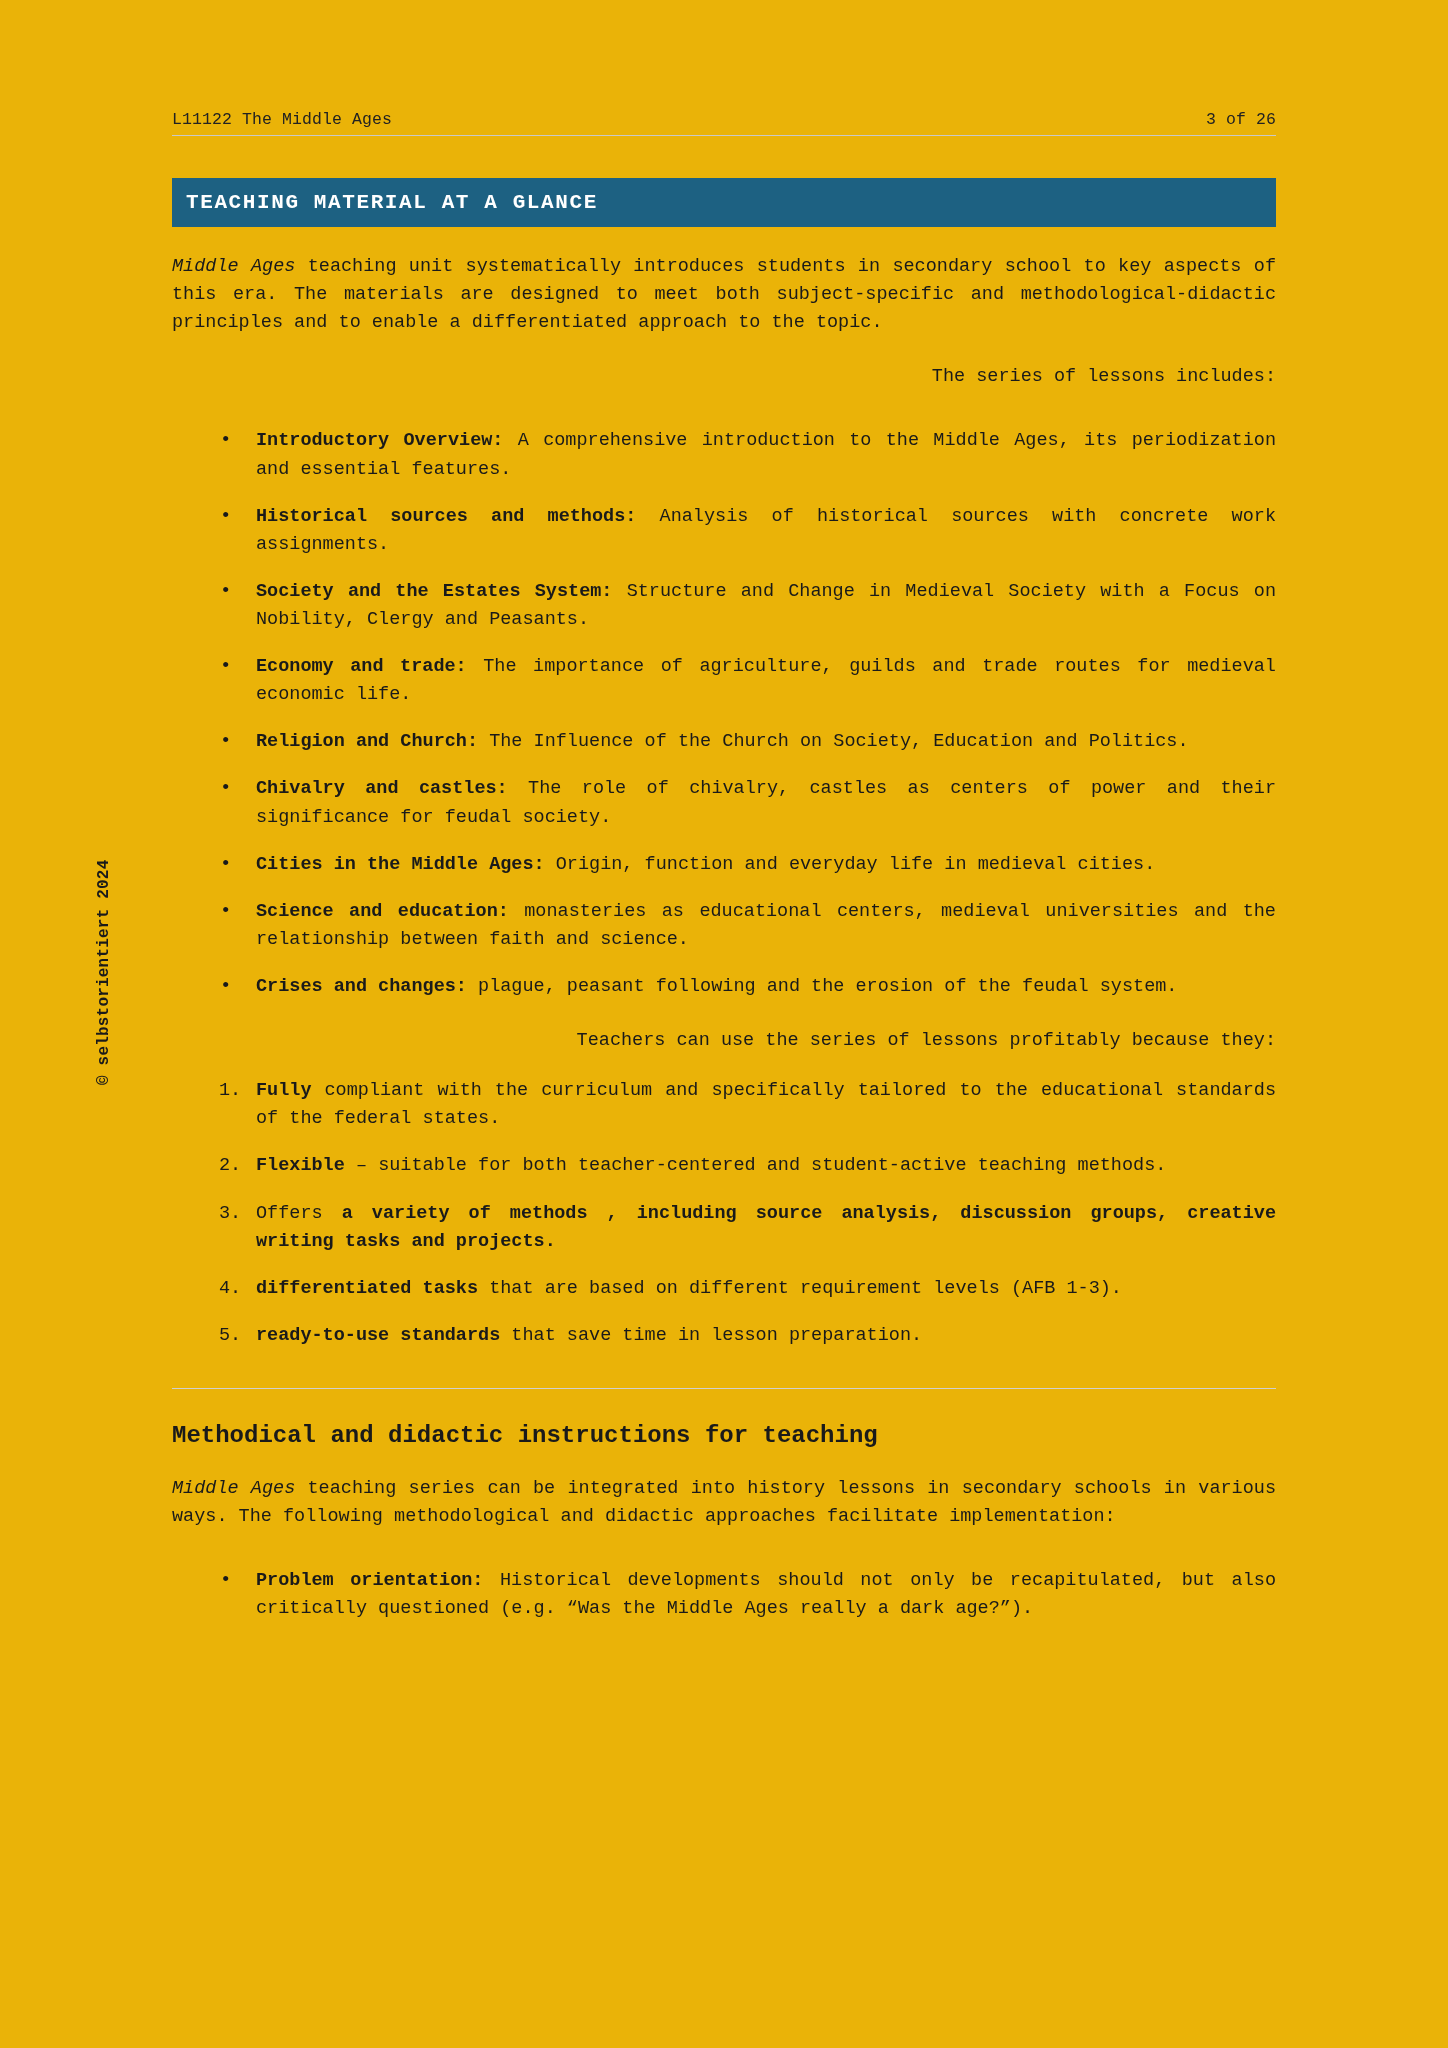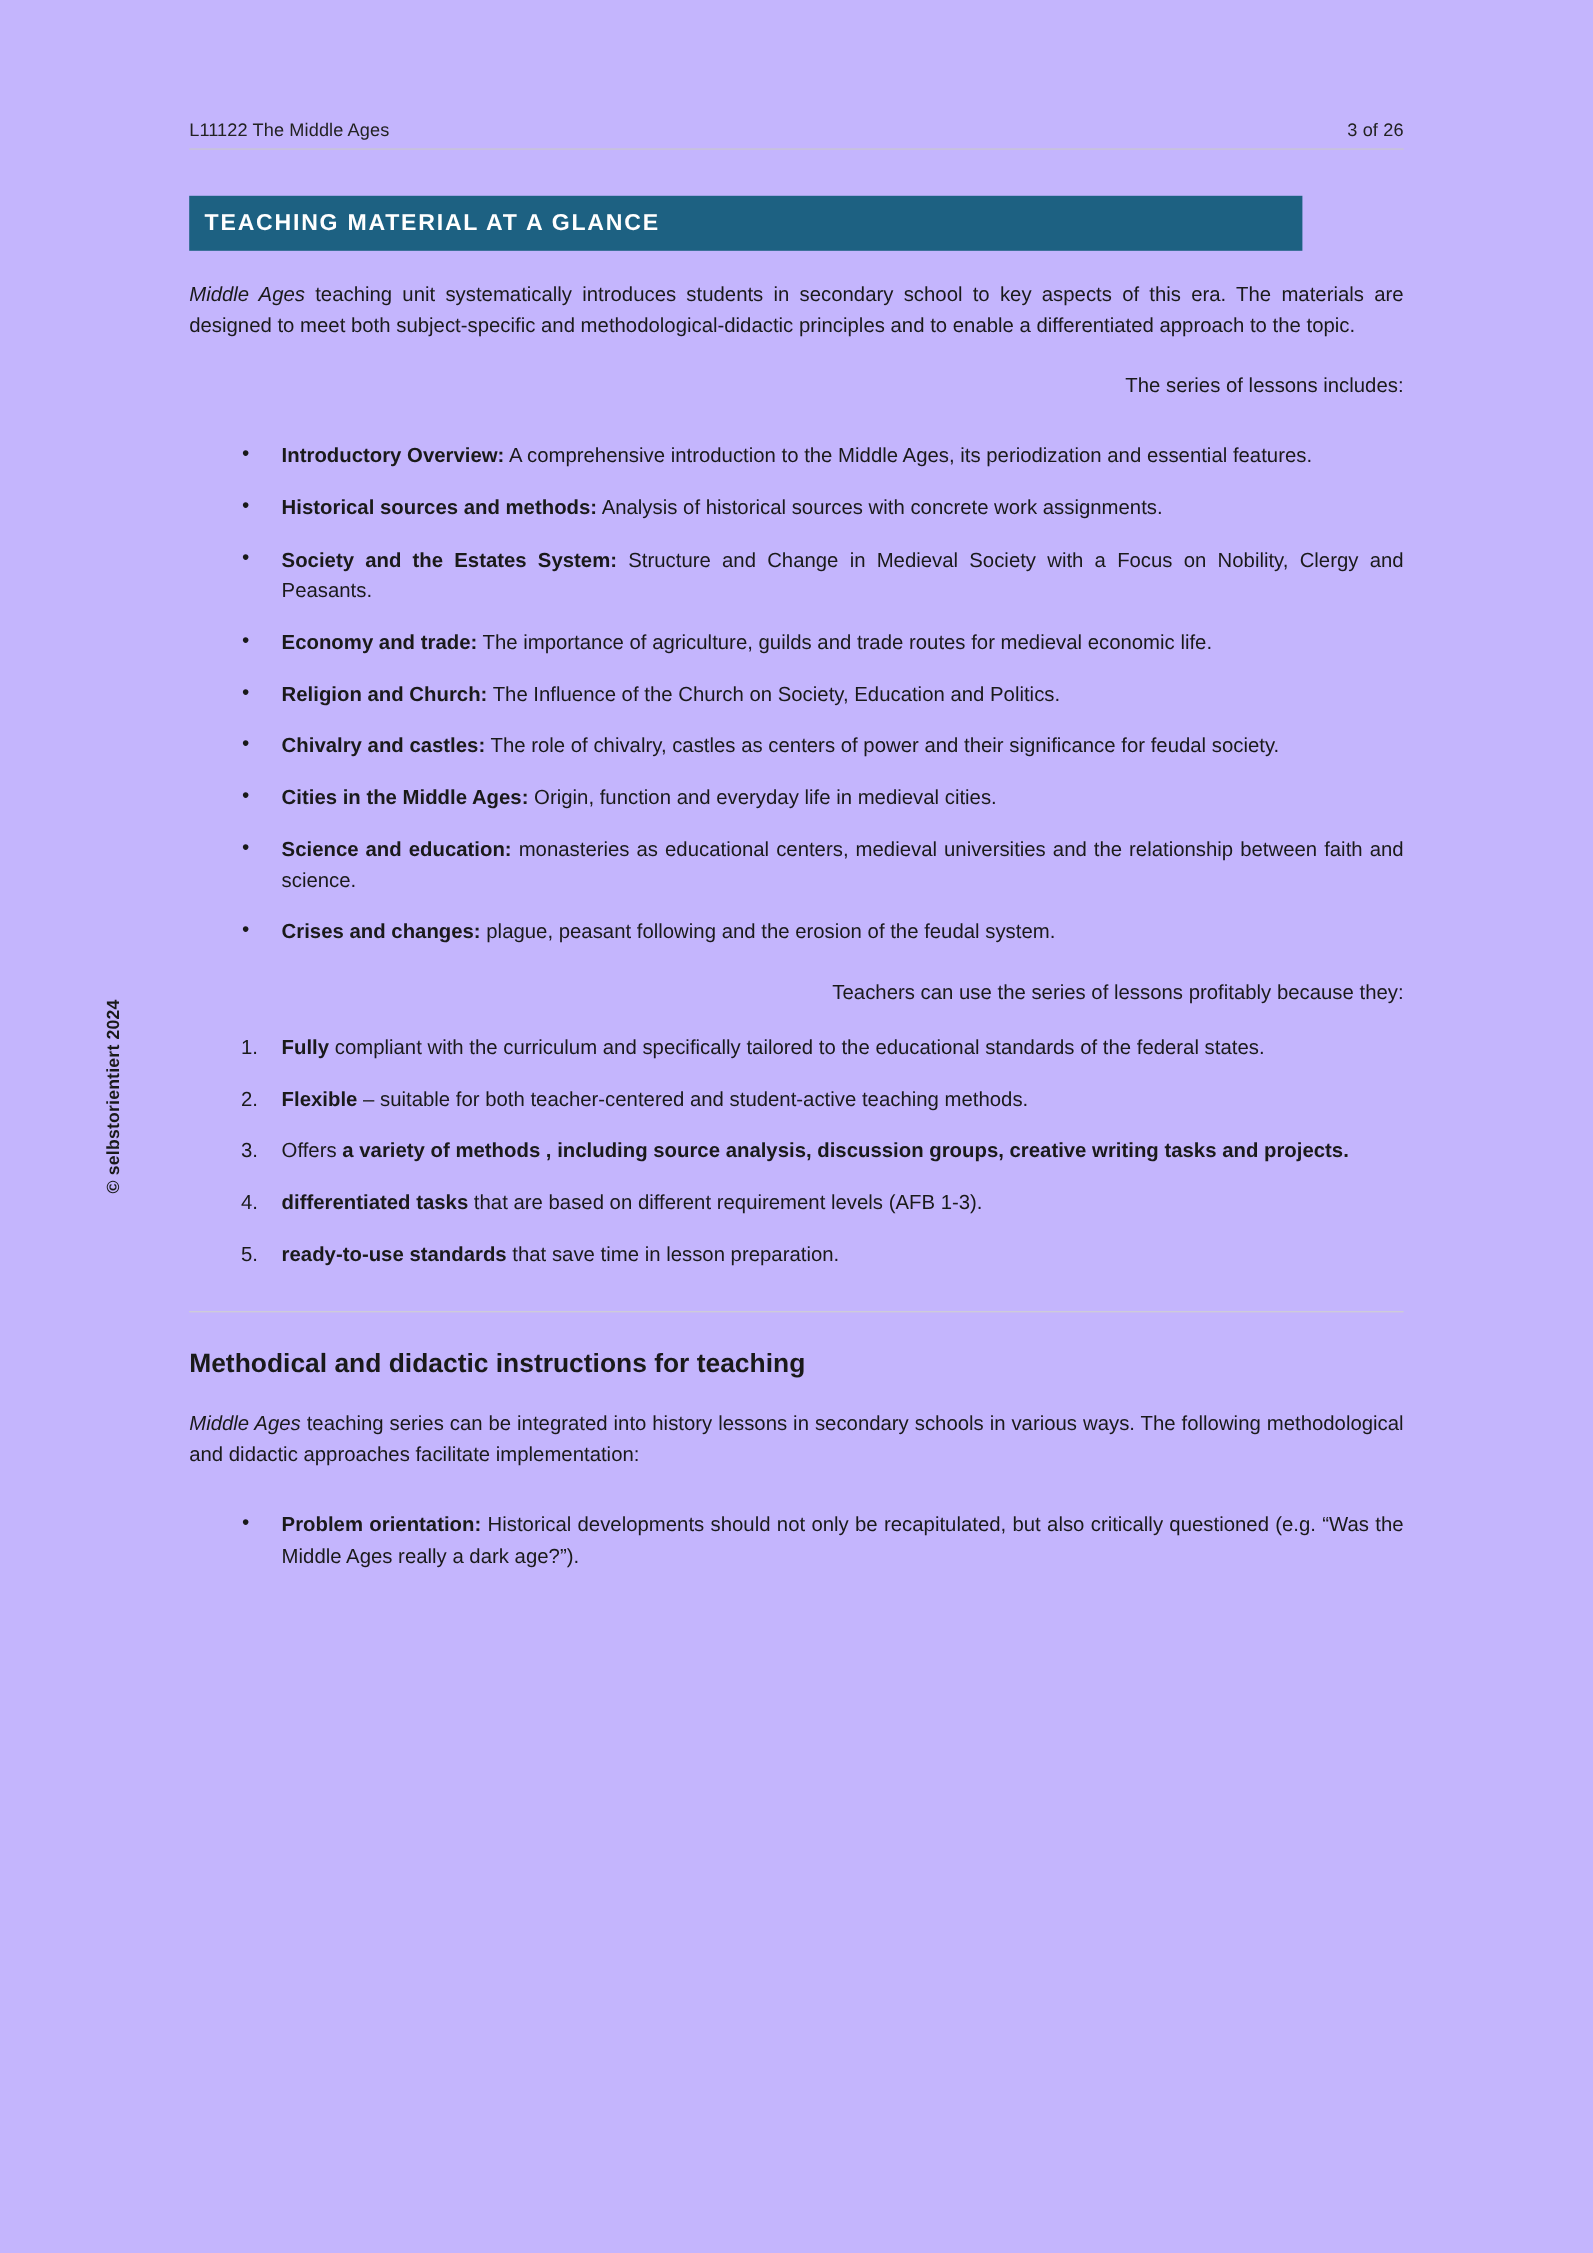--- a/index.html
+++ b/index.html
@@ -13,21 +13,22 @@
     font-family: "Liberation Sans", sans-serif;
     color: #1a1a1a;
     position: relative;
     overflow: hidden;
   }
   .page {
     position: relative;
     width: 1448px;
     height: 2048px;
     box-sizing: border-box;
-    background: #c4b5fd;
+    background: #eab308;
+    font-family: Liberation Mono, monospace;
   }
 
   
   .header {
     position: absolute;
     left: 172px;
     right: 172px;
     top: 110px;
     display: flex;
     justify-content: space-between;
@@ -64,21 +65,21 @@
 
   
   .title-bar {
     background: #1d6182;
     color: #ffffff;
     font-size: 21px;
     font-weight: bold;
     letter-spacing: 1.6px;
     padding: 13px 14px 13px 14px;
     box-sizing: border-box;
-    width: 1012px;
+    width: 1104px;
   }
 
   p.body-text {
     font-size: 18.5px;
     line-height: 1.52;
     margin: 26px 0 0 0;
     text-align: justify;
     color: #1a1a1a;
   }
   p.body-text.tight { text-align: right; }

